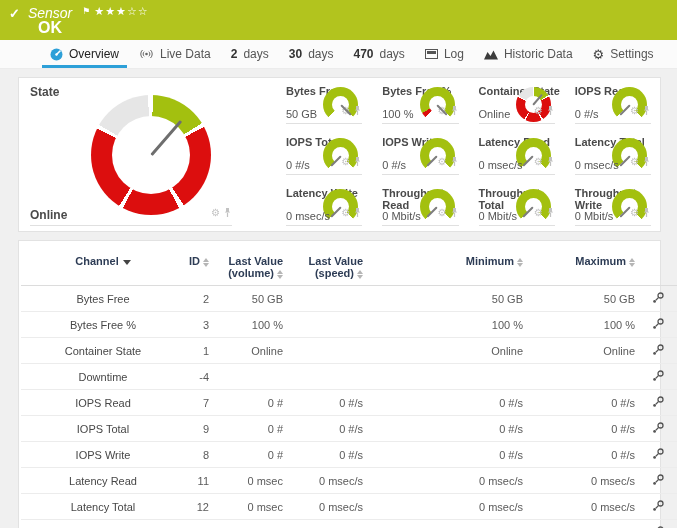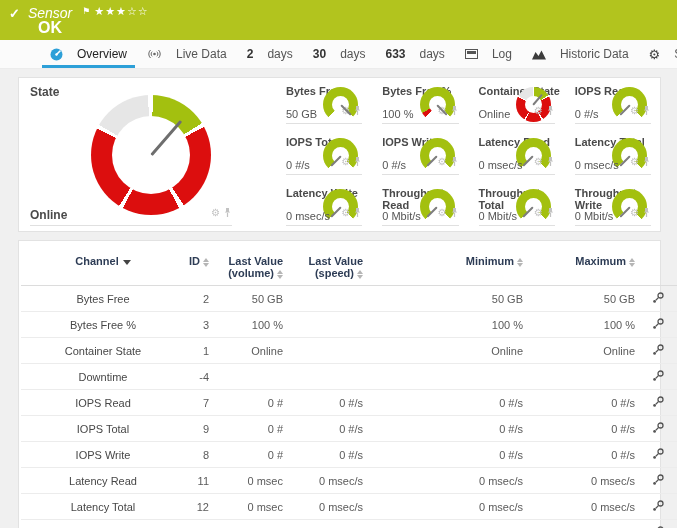--- a/index.html
+++ b/index.html
@@ -17,21 +17,21 @@
   .header-line1{display:flex;align-items:center;}
   .check{font-size:13px;font-weight:bold;margin-right:8px;}
   .kind{font-style:italic;font-size:14px;margin-right:7px;}
   .title{font-weight:bold;font-size:16px;letter-spacing:.2px;}
   .flag{font-size:9px;vertical-align:top;margin:-4px 4px 0 3px;display:inline-block;}
   .stars{font-size:11px;letter-spacing:1px;margin-top:-3px;}
   .status{font-size:16px;font-weight:bold;margin:0 0 0 29px;line-height:13px;}
   
   .tabbar{height:29px;background:#fbfbfb;display:flex;justify-content:space-between;
     padding:0 14px 0 40px;border-bottom:1px solid #ececec;}
-  .tab{display:flex;align-items:center;gap:14px;padding:0 10px;font-size:12px;color:#555;
+  .tab{display:flex;align-items:center;gap:6px;padding:0 10px;font-size:12px;color:#555;
     position:relative;cursor:pointer;white-space:nowrap;}
   .tab .num{font-weight:bold;color:#333;}
   .tab.active{color:#222;}
   .tab.active::after{content:"";position:absolute;left:2px;right:2px;bottom:0;height:3px;background:var(--accent);}
   .gear-glyph{font-style:normal;color:#444;font-size:13px;line-height:1;}
   
   .panel{position:absolute;left:18px;right:16px;background:#fff;border:1px solid #e2e2e2;}
   .state-panel{top:77px;height:155px;display:flex;gap:34px;}
   .big-cell{width:222px;position:relative;flex:none;}
   .cell{position:relative;}
@@ -120,21 +120,21 @@
   </div>
   <div class="tab">
     <span class="num">2</span>
     <span>days</span>
   </div>
   <div class="tab">
     <span class="num">30</span>
     <span>days</span>
   </div>
   <div class="tab">
-    <span class="num">633</span>
+    <span class="num">470</span>
     <span>days</span>
   </div>
   <div class="tab">
     <svg width="13" height="10" viewBox="0 0 13 10">
         <rect x="0.5" y="0.5" width="12" height="9" fill="none" stroke="#555"></rect>
         <rect x="2" y="2" width="9" height="3" fill="#555"></rect>
       </svg>
     <span>Log</span>
   </div>
   <div class="tab">

